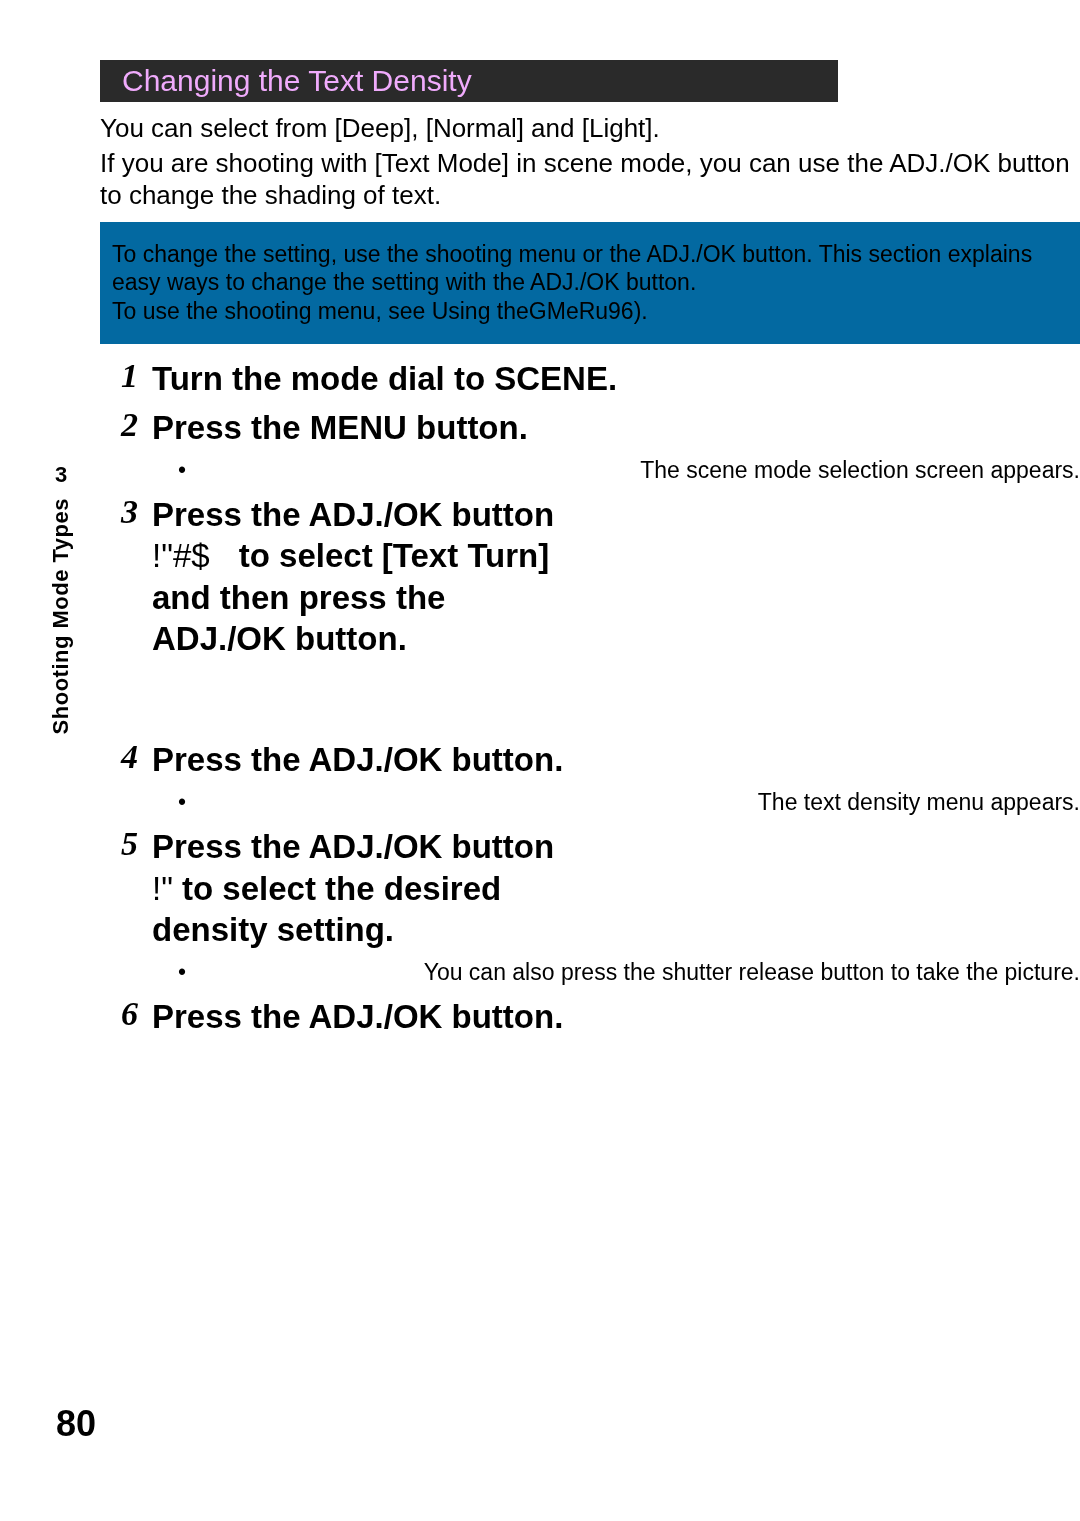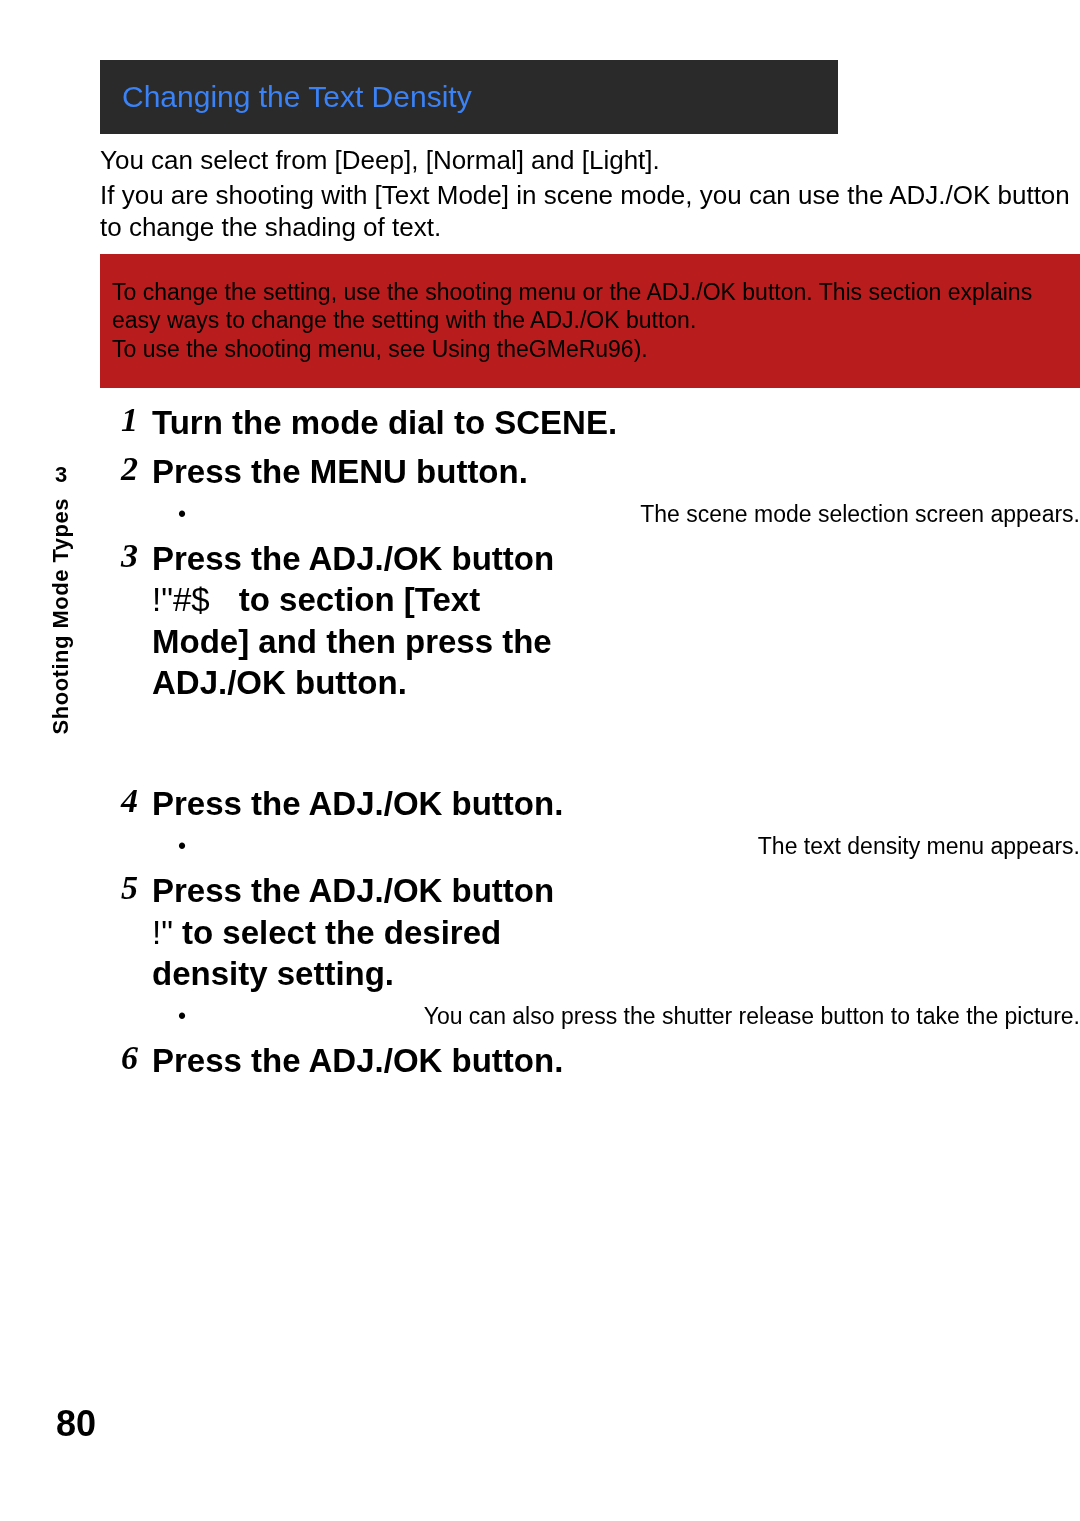--- a/index.html
+++ b/index.html
@@ -13,36 +13,36 @@
     }
     .content {
       position: absolute;
       left: 100px;
       top: 60px;
       right: 0;
       bottom: 0;
     }
     .section-header {
       background: #2a2a2a;
-      color: #3b82f6;
+      color: #f0abfc;
       font-size: 30px;
-      padding: 20px 22px;
+      padding: 4px 22px;
       width: 738px;
       margin-bottom: 10px;
       font-weight: 400;
     }
     .intro p {
       font-size: 26px;
       line-height: 1.25;
       font-weight: 400;
       margin-bottom: 2px;
     }
     .note-box {
-      background: #b91c1c;
-      padding: 24px 12px;
+      background: #0369a1;
+      padding: 18px 12px;
       margin-top: 10px;
       margin-bottom: 14px;
       font-size: 23px;
       line-height: 1.25;
       width: 980px;
     }
     .steps {
       margin-top: 4px;
     }
     .step {
@@ -169,21 +169,21 @@
           </ul>
         </div>
       </div>
 
       <div class="step step3">
         <div class="step-num">3</div>
         <div class="step-body">
           <div class="step-title">
             <span>Press the ADJ./OK button</span><br>
             <span class="sym">!"#$</span>
-            <span>to section [Text Mode] and then press the ADJ./OK button.</span>
+            <span>to select [Text Turn] and then press the ADJ./OK button.</span>
           </div>
         </div>
       </div>
 
       <div class="step step4">
         <div class="step-num">4</div>
         <div class="step-body">
           <div class="step-title">Press the ADJ./OK button.</div>
           <ul class="bullets">
             <li>The text density menu appears.</li>

